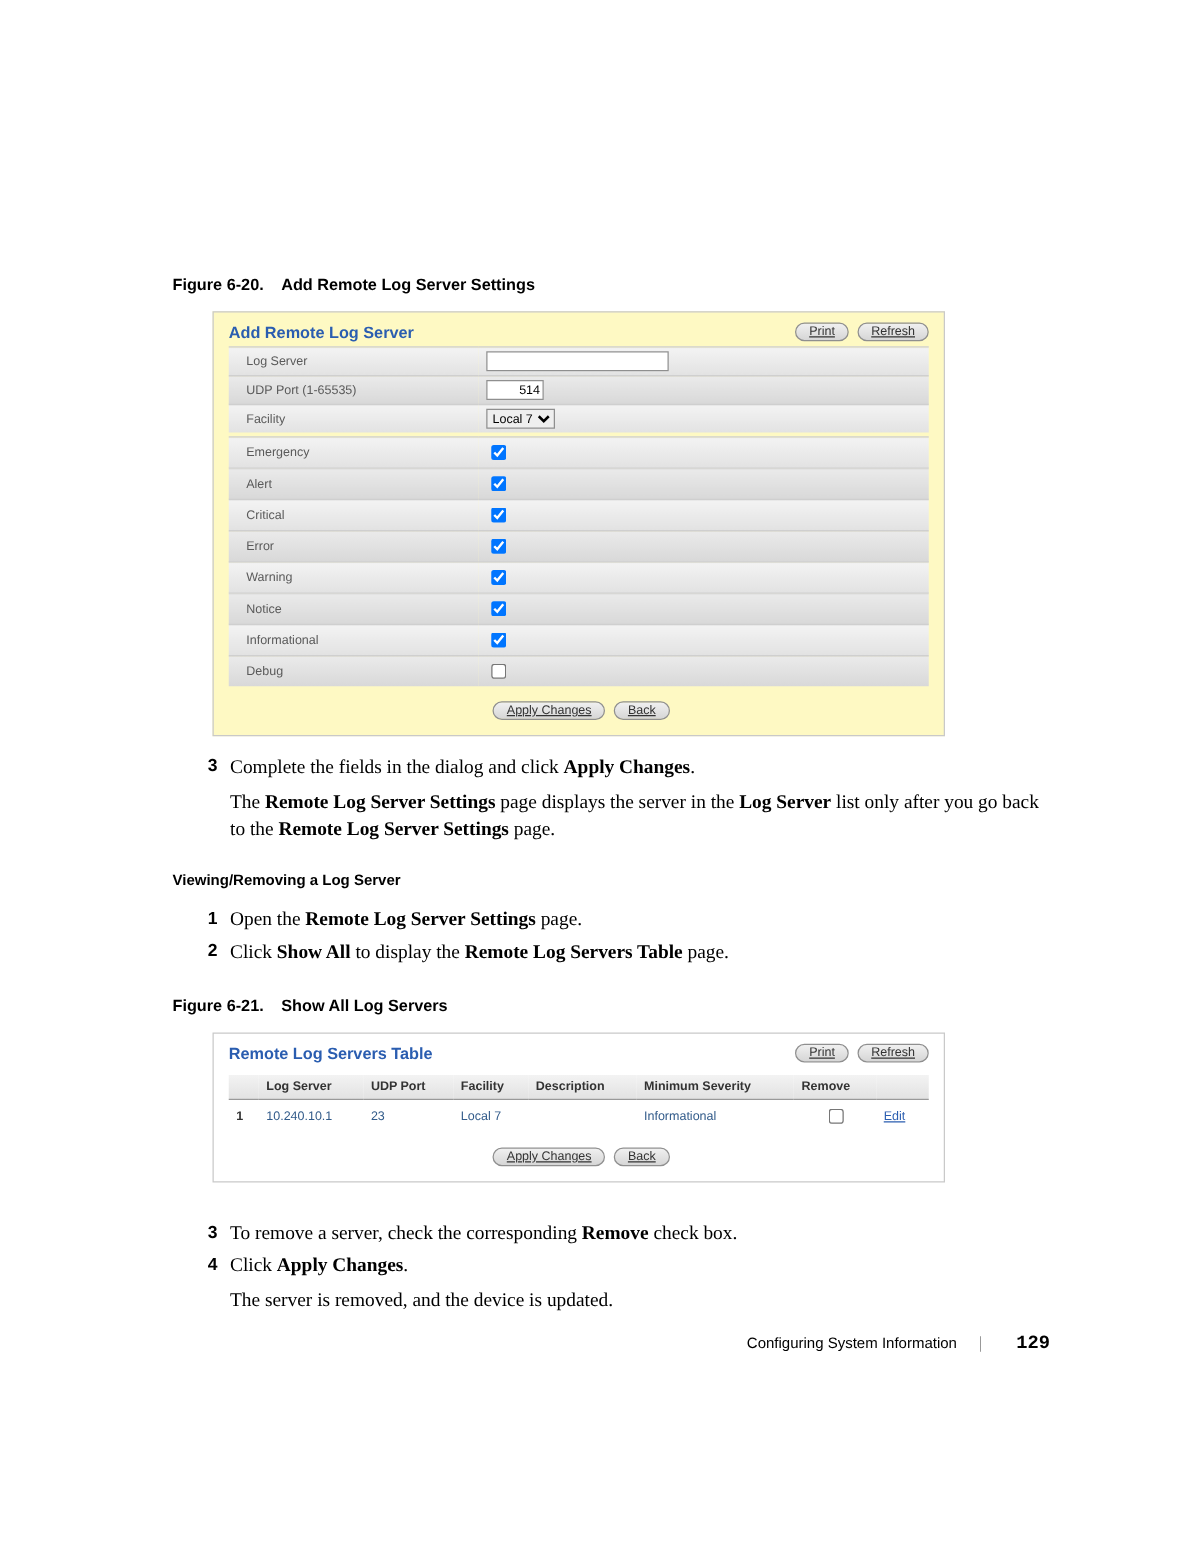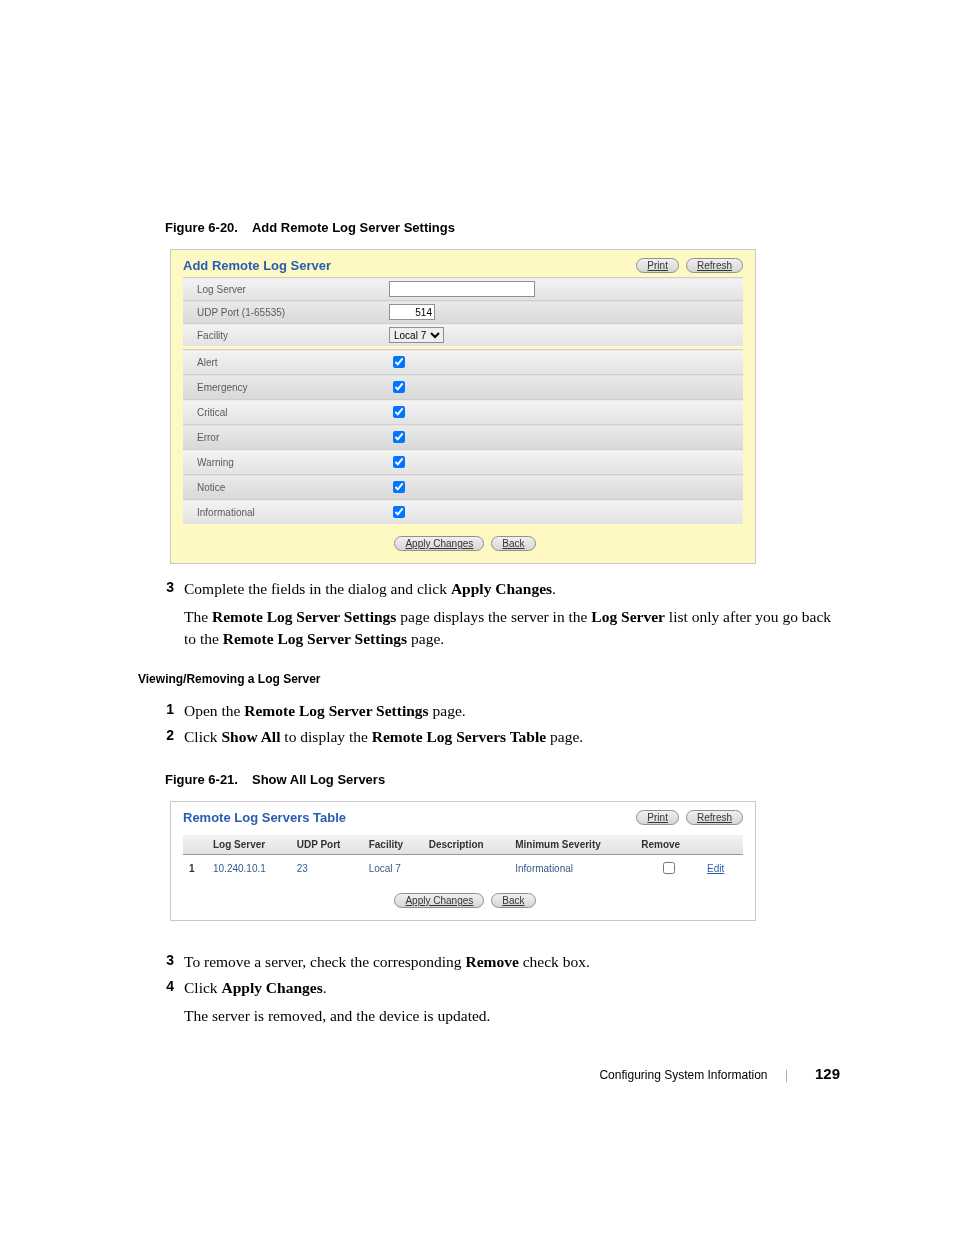--- a/index.html
+++ b/index.html
@@ -23,21 +23,21 @@
     top: 220px;
     width: 700px;
   }
   .fig-caption {
     font-family: Arial, Helvetica, sans-serif;
     font-weight: bold;
     font-size: 13px;
     color: #000;
     margin: 0 0 14px 0;
   }
-  .fig-caption .label { margin-right: 14px; margin-left: 27px; }
+  .fig-caption .label { margin-right: 14px; }
   
   .shot1 {
     margin-left: 32px;
     width: 560px;
     border: 1px solid #c9c9c9;
     background: #fef9c3;
     padding: 8px 12px 12px 12px;
     font-family: Arial, Helvetica, sans-serif;
     font-size: 11px;
     color: #5a5a5a;
@@ -186,21 +186,21 @@
     right: 114px;
     bottom: 152px;
     font-size: 13.5px;
     font-family: Georgia, serif;
   }
   .footer .sec {
     font-family: Arial, Helvetica, sans-serif;
     font-size: 12px;
   }
   .footer .pg {
-    font-family: Liberation Sans, sans-serif;
+    font-family: Liberation Mono, monospace;
     font-weight: bold;
     font-size: 15px;
     margin-left: 10px;
   }
   .footer .sep { margin: 0 14px; color: #888; }
 </style>
 </head>
 <body>
 
 <div class="page">
@@ -231,46 +231,50 @@
         <tr>
           <td class="lbl">Facility</td>
           <td><select class="tsel"><option>Local 7</option></select></td>
         </tr>
       </tbody>
         </table>
 
       <table class="tbl">
         <tbody>
             <tr>
+              <td class="lbl">Emergency</td>
+              <td><input type="checkbox" class="cb" checked="" style=""></td>
+            </tr>
+        <tr>
               <td class="lbl">Alert</td>
               <td><input type="checkbox" class="cb" checked="" style=""></td>
             </tr>
         <tr>
-              <td class="lbl">Emergency</td>
-              <td><input type="checkbox" class="cb" checked="" style=""></td>
-            </tr>
-        <tr>
               <td class="lbl">Critical</td>
               <td><input type="checkbox" class="cb" checked="" style=""></td>
             </tr>
         <tr>
               <td class="lbl">Error</td>
               <td><input type="checkbox" class="cb" checked="" style=""></td>
             </tr>
         <tr>
               <td class="lbl">Warning</td>
               <td><input type="checkbox" class="cb" checked="" style=""></td>
             </tr>
         <tr>
               <td class="lbl">Notice</td>
               <td><input type="checkbox" class="cb" checked="" style=""></td>
             </tr>
         <tr>
               <td class="lbl">Informational</td>
               <td><input type="checkbox" class="cb" checked="" style=""></td>
+            </tr>
+        <tr>
+              <td class="lbl">Debug</td>
+              <td><input type="checkbox" class="cb" style=""></td>
             </tr>
       </tbody>
         </table>
 
       <div class="btn-row">
         <span class="pill-btn">Apply Changes</span>
         <span class="pill-btn">Back</span>
       </div>
     </div>
 

